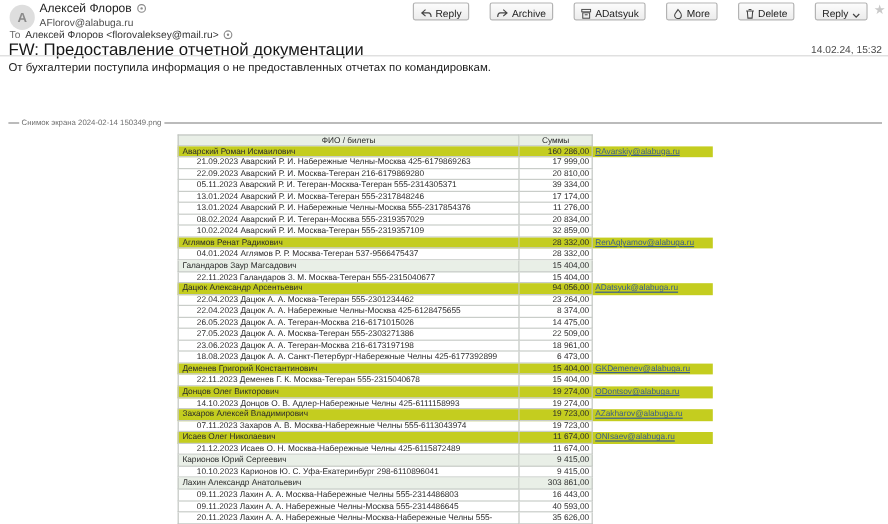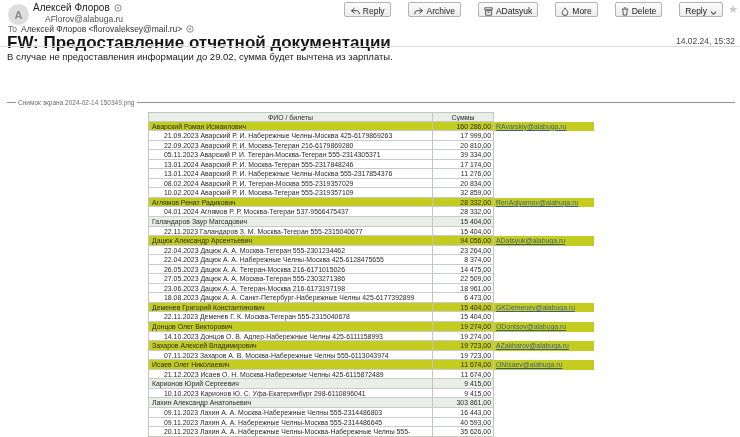--- a/index.html
+++ b/index.html
@@ -6,24 +6,24 @@
   html,body { width:740px; height:437px; overflow:hidden; background:#fff;
     font-family:"Liberation Sans","DejaVu Sans",sans-serif; }
   .stage { position:relative; width:740px; height:437px; background:#fff; }
 
   
   .avatar { position:absolute; left:8px; top:4px; width:21px; height:21px; border-radius:50%;
     background:#dedede; color:#8a8a8a; font-size:11px; font-weight:bold;
     display:flex; align-items:center; justify-content:center; }
   .sender-name { position:absolute; left:33px; top:2px; font-size:10px; font-weight:normal; color:#1b1b1b; }
   .mini-ico { display:inline-block; vertical-align:-1px; margin-left:4px; }
-  .sender-email { position:absolute; left:33px; top:14px; font-size:8.5px; color:#4f4f4f;margin-left:12px; }
+  .sender-email { position:absolute; left:33px; top:14px; font-size:8.5px; color:#4f4f4f; }
   .to-row { position:absolute; left:8px; top:24px; font-size:8.5px; color:#333; }
   .to-label { color:#6b6b6b; margin-right:4px; }
-  .subject { position:absolute; left:7px; top:33px; font-size:17px; font-weight:bold; color:#161616; }
+  .subject { position:absolute; left:7px; top:33px; font-size:14px; font-weight:normal; color:#161616; }
   .hdr-divider { position:absolute; left:0; top:46px; width:740px; border-top:1px solid #d9d9d9; }
 
   
   .toolbar { position:absolute; top:2px; right:17px; display:flex; gap:3px; }
   .tbtn { display:inline-flex; align-items:flex-end; gap:3px; height:15px; padding:0 5px;
     font-size:8.5px; color:#222; background:linear-gradient(#fcfcfc,#ececec);
     border:1px solid #b3b3b3; border-radius:2px; cursor:default; white-space:nowrap;margin-left:14px; }
   .tbtn svg { display:block; }
   .star { position:absolute; top:3px; right:2px; font-size:11px; color:#c9c9c9; line-height:12px; }
   .msg-date { position:absolute; top:9px; right:5px; font-size:8.5px; color:#4a4a4a;margin-top:27px; }
@@ -121,21 +121,21 @@
           <svg width="7" height="6" viewBox="0 0 8 7">
             <path d="M1 2 L4 5 L7 2" fill="none" stroke="#444" stroke-width="1.2"></path>
           </svg>
         </span>
     </div>
   </div>
   <div class="star">★</div>
   <div class="msg-date">14.02.24, 15:32</div>
 
   <div class="mail-body">
-    <p>В случае не предоставления информации до 29.02, сумма будет вычтена из зарплаты.</p>
+    <p>От бухгалтерии поступила информация о не предоставленных отчетах по командировкам.</p>
   </div>
 
   <div class="att-sep">
     <span class="dash"></span>
     <span class="att-name">Снимок экрана 2024-02-14 150349.png</span>
     <span class="fill"></span>
   </div>
 
   <div class="xltable">
     <div class="xrow hdr">

